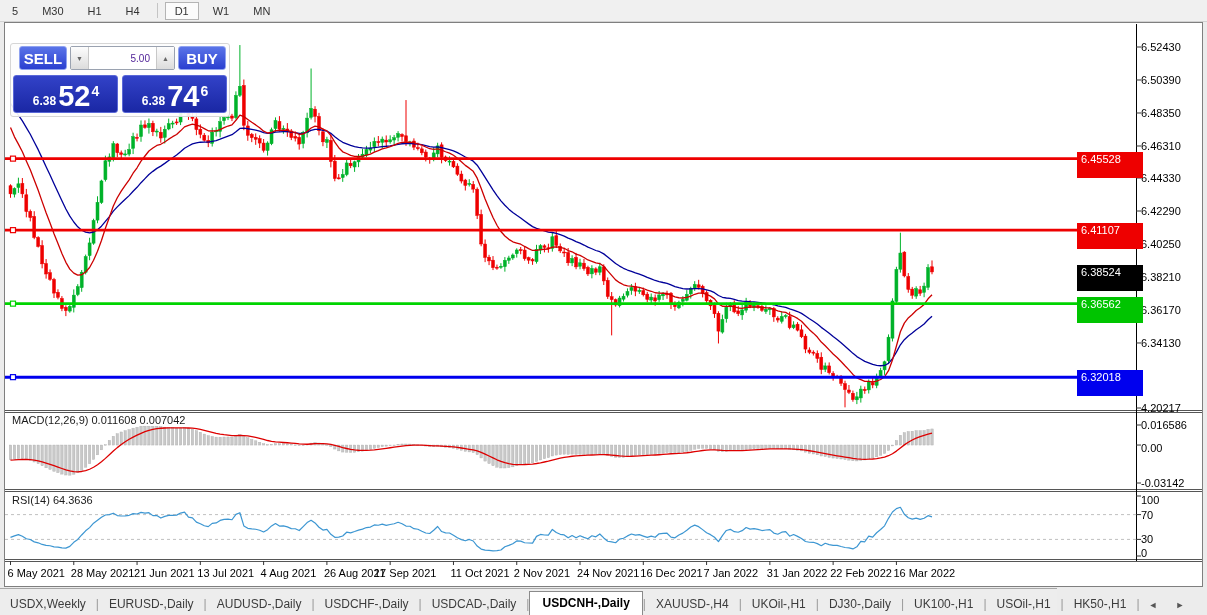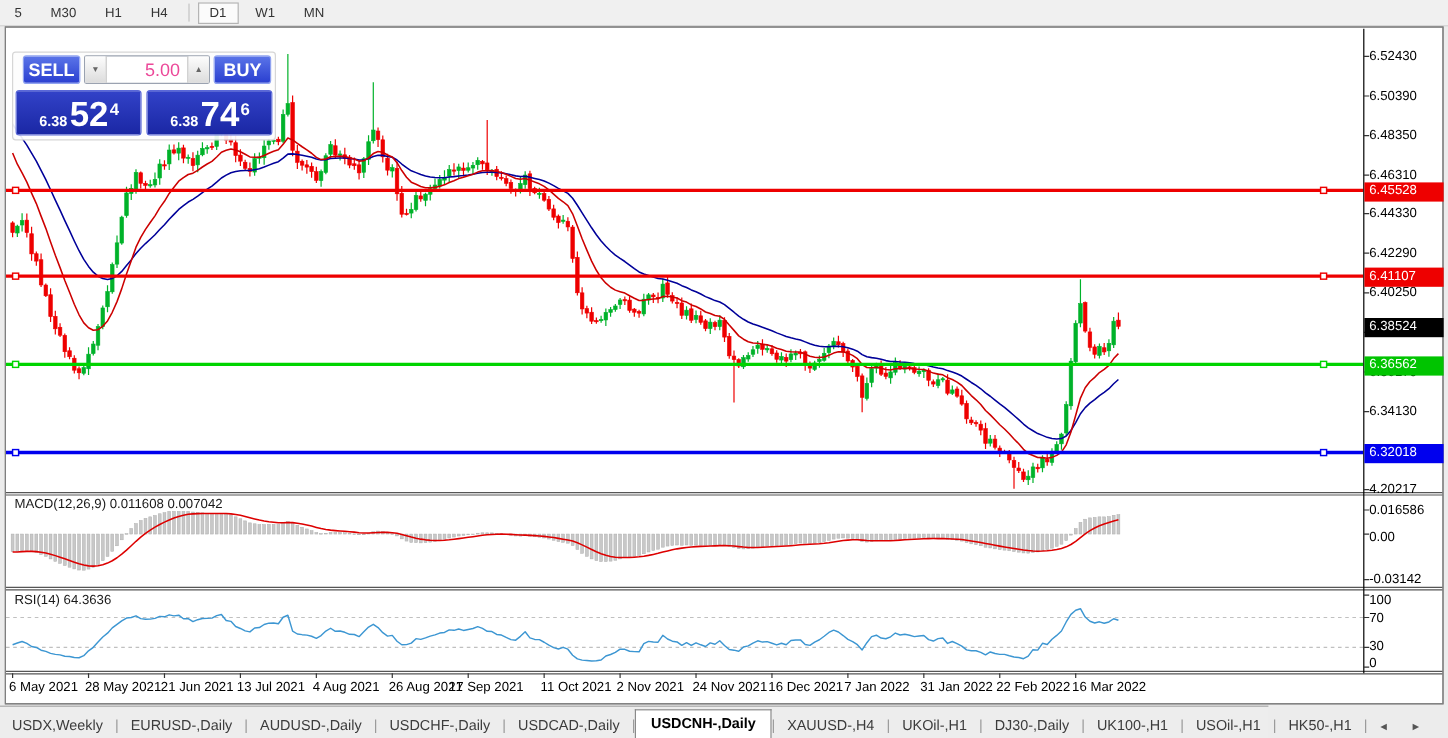--- a/index.html
+++ b/index.html
@@ -21,31 +21,31 @@
   
   #tpanel{position:absolute;left:10px;top:43px;width:220px;background:rgba(253,253,253,.92);
     border:1px solid #d6d6d6;border-radius:3px;padding:2px 2px 3px 2px;box-sizing:border-box;}
   #tpanel .row1{display:flex;align-items:stretch;height:24px;margin-left:6px;margin-right:1px;}
   .btn-trade{flex:0 0 46px;background:linear-gradient(#5a74e8,#2a3fd0);border:1px solid #8fa2f0;
     border-radius:3px;color:#fff;font-weight:bold;font-size:15px;display:flex;align-items:center;justify-content:center;}
   #spinner{flex:1;display:flex;margin:0 3px;border:1px solid #9aa2b0;background:#fff;border-radius:2px;}
   .spin-btn{width:17px;background:linear-gradient(#fdfdfd,#dcdcdc);border:0;display:flex;align-items:center;justify-content:center;font-size:7px;color:#666;}
   .spin-btn.dn{border-right:1px solid #c8c8c8;}
   .spin-btn.up{border-left:1px solid #c8c8c8;}
-  #vol{flex:1;font-size:15px;color:#ec4899;display:flex;align-items:center;justify-content:flex-end;padding-right:6px;}
+  #vol{flex:1;font-size:10px;color:#4c1d95;display:flex;align-items:center;justify-content:flex-end;padding-right:6px;}
   #tpanel .row2{display:flex;margin-top:5px;height:38px;}
   .price-box{flex:1;background:linear-gradient(#3242c8,#1a27a4);border:1px solid #5a68d8;border-radius:3px;
     color:#fff;display:flex;align-items:flex-end;justify-content:center;padding-bottom:1px;overflow:visible;}
   .price-box + .price-box{margin-left:4px;}
   .pb-small{font-size:12px;font-weight:bold;margin-right:2px;margin-bottom:3px;}
   .pb-big{font-size:29px;font-weight:bold;line-height:29px;}
   .pb-sup{font-size:14px;font-weight:bold;position:relative;top:-12px;left:1px;}
   
   .axis-lbl{position:absolute;left:1141px;font-size:11px;color:#000;line-height:12px;white-space:nowrap;}
-  .badge{position:absolute;left:1137px;width:66px;height:16px;font-size:11px;line-height:14px;color:#fff;padding-left:4px;box-sizing:border-box;white-space:nowrap;}
+  .badge{position:absolute;left:1077px;width:66px;height:26px;font-size:11px;line-height:14px;color:#fff;padding-left:4px;box-sizing:border-box;white-space:nowrap;}
   
   .ind-lbl{position:absolute;left:12px;font-size:11px;color:#1a1a1a;white-space:nowrap;}
   
   .date-lbl{position:absolute;top:567px;font-size:11px;color:#000;white-space:nowrap;}
   
   #tabbar{position:absolute;left:0;top:588px;width:1057px;height:27px;background:#ededed;
     border-top:1px solid #a8a8a8;display:flex;align-items:flex-end;}
   .tab{font-size:12px;color:#3c3c3c;padding:4px 10px 5px 10px;white-space:nowrap;}
   .tab.active{background:#fff;border:1px solid #8a8a8a;border-bottom:none;font-weight:bold;color:#000;padding:4px 12px 6px 12px;margin-bottom:0;}
   .tab-sep{color:#999;font-size:12px;padding-bottom:5px;}

